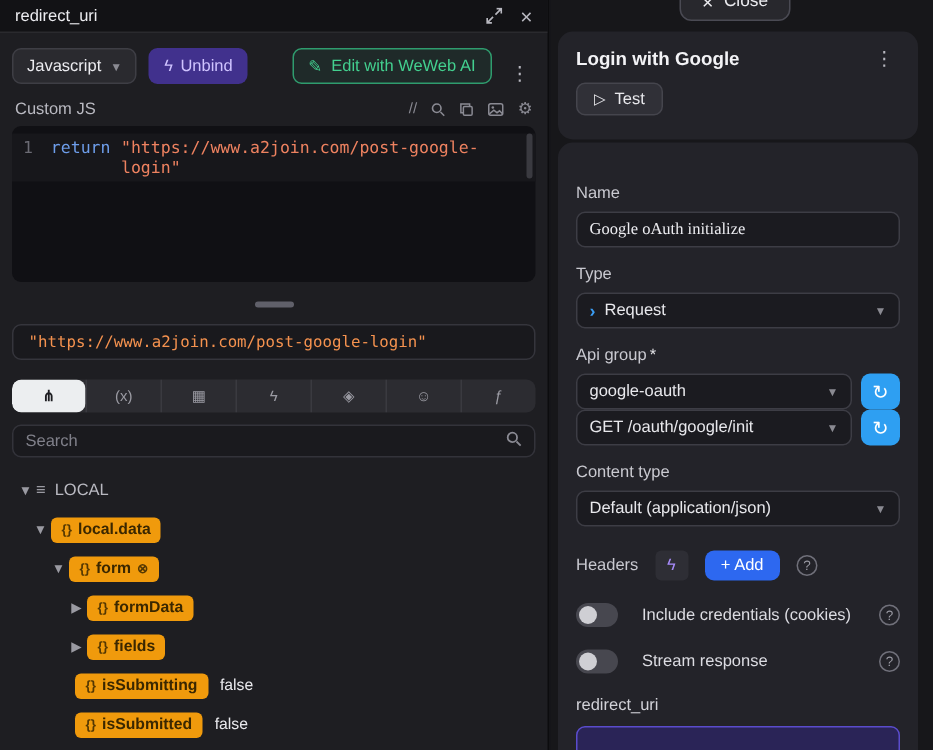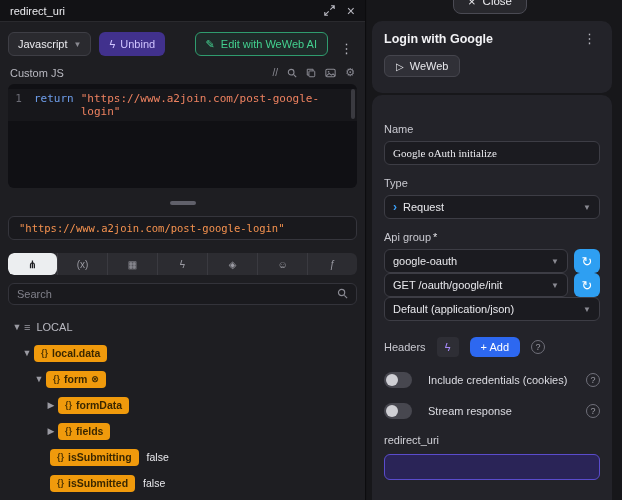--- a/index.html
+++ b/index.html
@@ -269,21 +269,21 @@
     <span>Close</span>
   </div>
 
   <div class="card card1">
     <div class="title-row">
       <span class="action-title">Login with Google</span>
       <span class="kebab">⋮</span>
     </div>
     <div class="test-btn">
       <span class="play-icon">▷</span>
-      <span>WeWeb</span>
+      <span>Test</span>
     </div>
   </div>
 
   <div class="card card2">
 
     <div class="fld-label">Name</div>
     <input class="text-input" value="Google oAuth initialize" style="">
 
     <div class="fld-label">Type</div>
     <div class="select">
@@ -308,20 +308,21 @@
     <div class="row-btn">
       <div class="select">
         <span>GET /oauth/google/init</span>
         <span class="caret">▼</span>
       </div>
       <div class="sync-btn">
           <span>↻</span>
         </div>
     </div>
 
+    <div class="fld-label">Content type</div>
     <div class="select">
       <span>Default (application/json)</span>
       <span class="caret">▼</span>
     </div>
 
     <div class="headers-row">
       <span class="hdr-label">Headers</span>
       <div class="bind-btn">
           <span>ϟ</span>
         </div>

